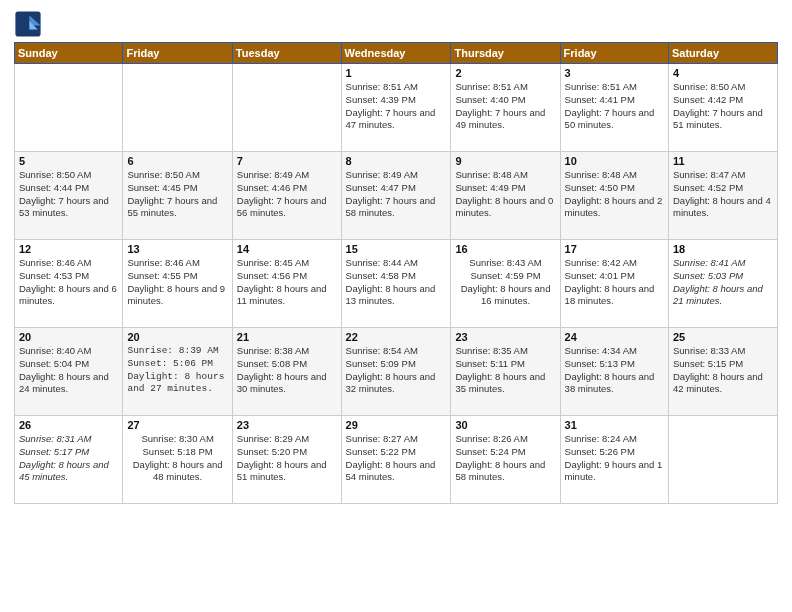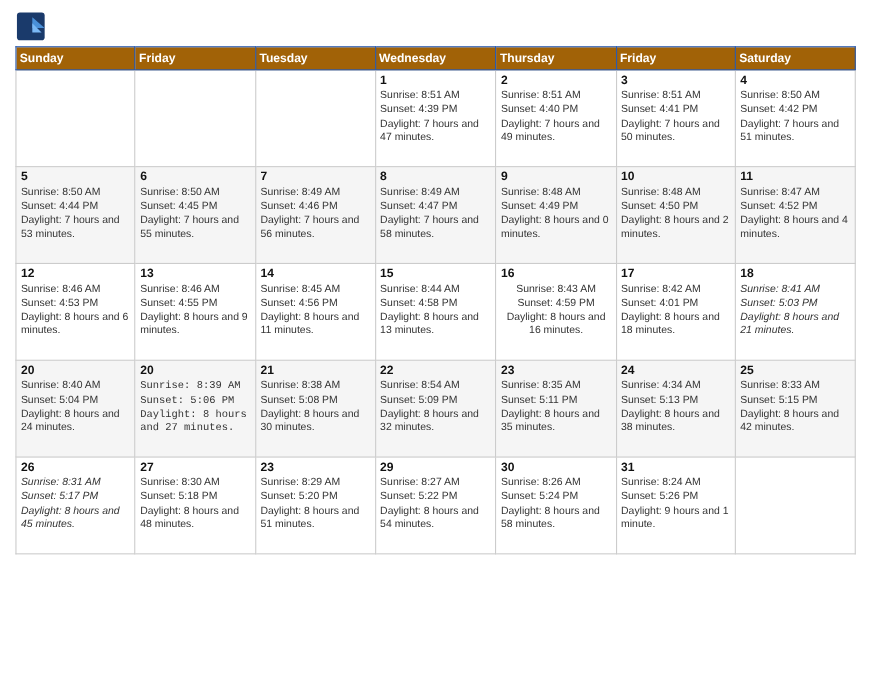--- a/index.html
+++ b/index.html
@@ -289,21 +289,21 @@
         </tr>
         <tr>
           <td>
             <div class="day-num">26</div>
             <div class="day-info" style="white-space: pre-line; font-style: italic;">Sunrise: 8:31 AM
 Sunset: 5:17 PM
 Daylight: 8 hours and 45 minutes.</div>
           </td>
           <td>
             <div class="day-num">27</div>
-            <div class="day-info" style="white-space: pre-line;">Sunrise: 8:30 AM
+            <div class="day-info" style="white-space: pre-line; text-align: center;">Sunrise: 8:30 AM
 Sunset: 5:18 PM
 Daylight: 8 hours and 48 minutes.</div>
           </td>
           <td>
             <div class="day-num">23</div>
             <div class="day-info" style="white-space: pre-line;">Sunrise: 8:29 AM
 Sunset: 5:20 PM
 Daylight: 8 hours and 51 minutes.</div>
           </td>
           <td>

